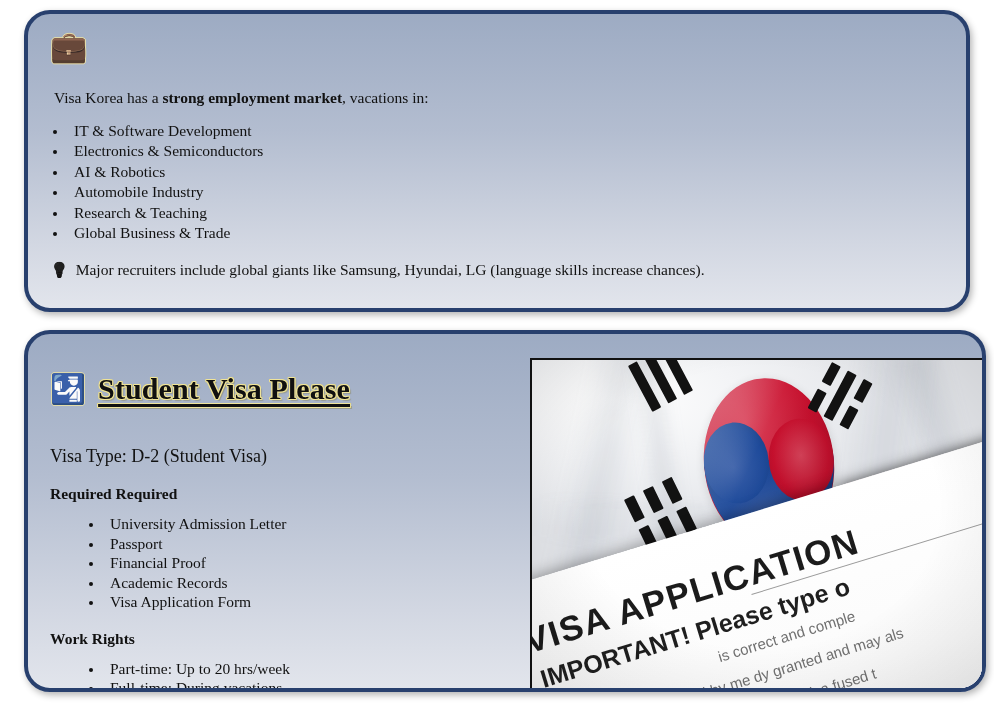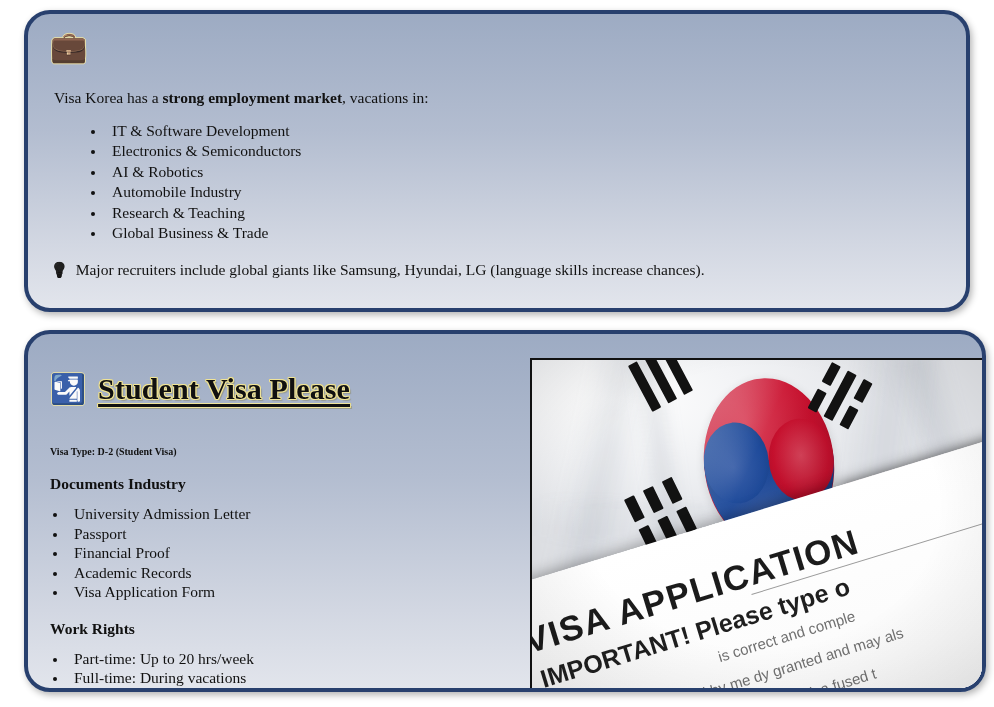--- a/index.html
+++ b/index.html
@@ -83,21 +83,21 @@
   
   .lead {
     margin: 26px 0 0 26px;
     font-size: 15.5px;
     line-height: 1.35;
   }
   .lead b { font-weight: bold; margin-top: 38px; }
 
   ul.bullets {
     margin: 12px 0 0 0;
-    padding-left: 78px;
+    padding-left: 40px;
     list-style: disc;
     font-size: 15.5px;
   }
   ul.bullets li {
     line-height: 20.5px;
     padding-left: 6px;
   }
   ul.bullets li::marker { font-size: 13px; }
 
   .note {
@@ -123,29 +123,29 @@
     width: 450px;
     flex: none;
   }
   .visa-right {
     flex: none;
     padding: 2px 0 0 6px;
   }
 
   .subline {
     margin: 20px 0 0 22px;
-    font-size: 10px;
-    font-weight: bold;
+    font-size: 18px;
+    font-weight: normal;
   }
   .subhead {
     margin: 18px 0 0 22px;
     font-size: 15.5px;
     font-weight: bold;
   }
-  .visa-left ul.bullets { padding-left: 40px; margin-top: 11px; }
+  .visa-left ul.bullets { padding-left: 76px; margin-top: 11px; }
   .visa-left ul.bullets li { line-height: 19.5px; }
   .visa-left ul.bullets li b { font-weight: normal; }
 
   
   .photo-frame {
     position: absolute;
     left: 462px;
     top: 8px;
     width: 461px;
     height: 332px;
@@ -325,21 +325,21 @@
 
       <div class="visa-left">
 
         <div class="card-head">
           <span class="head-icon">🛂</span>
           <h1 class="head-title">Student Visa Please</h1>
         </div>
 
         <p class="subline">Visa Type: D-2 (Student Visa)</p>
 
-        <p class="subhead">Documents Industry</p>
+        <p class="subhead">Required Required</p>
         <ul class="bullets" id="visa-documents">
             <li>University Admission Letter</li>
             <li>Passport</li>
             <li>Financial Proof</li>
             <li>Academic Records</li>
             <li>Visa Application Form</li>
           </ul>
 
         <p class="subhead">Work Rights</p>
         <ul class="bullets" id="visa-work-rights">

